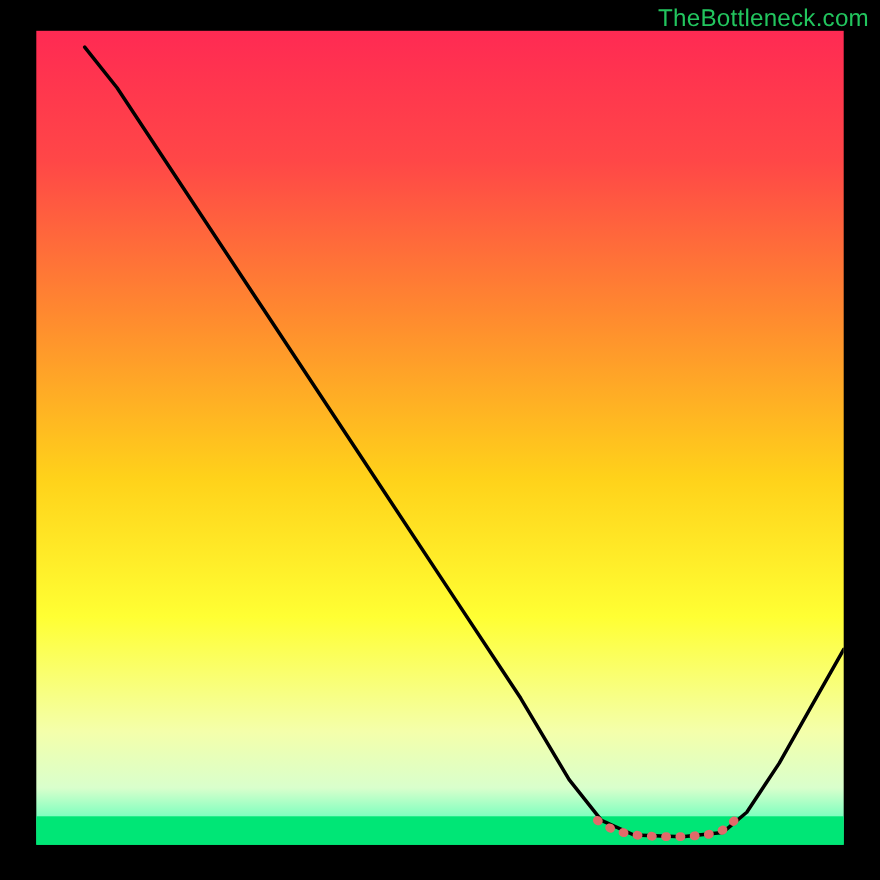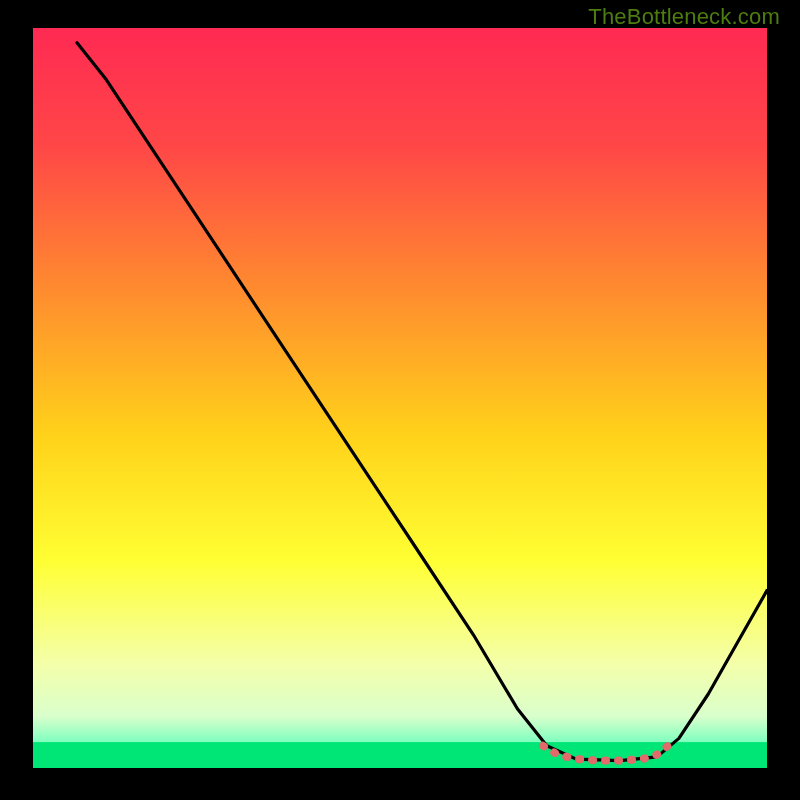--- a/index.html
+++ b/index.html
@@ -13,22 +13,22 @@
   }
   .frame {
     position: relative;
     width: 800px;
     height: 800px;
     background: #000;
   }
   .watermark {
     position: absolute;
     top: 4px;
-    right: 20px;
-    color: #4d7c0f;
+    right: 10px;
+    color: #22c55e;
     font-size: 22px;
     font-weight: 500;
     letter-spacing: 0.2px;
     z-index: 5;
   }
   svg {
     position: absolute;
     top: 0;
     left: 0;
   }

